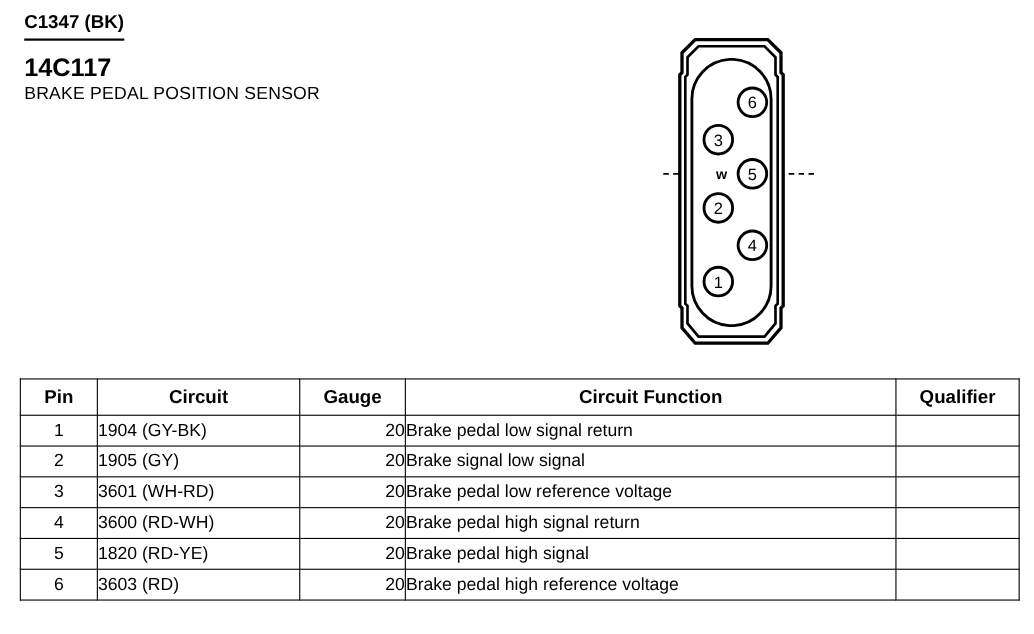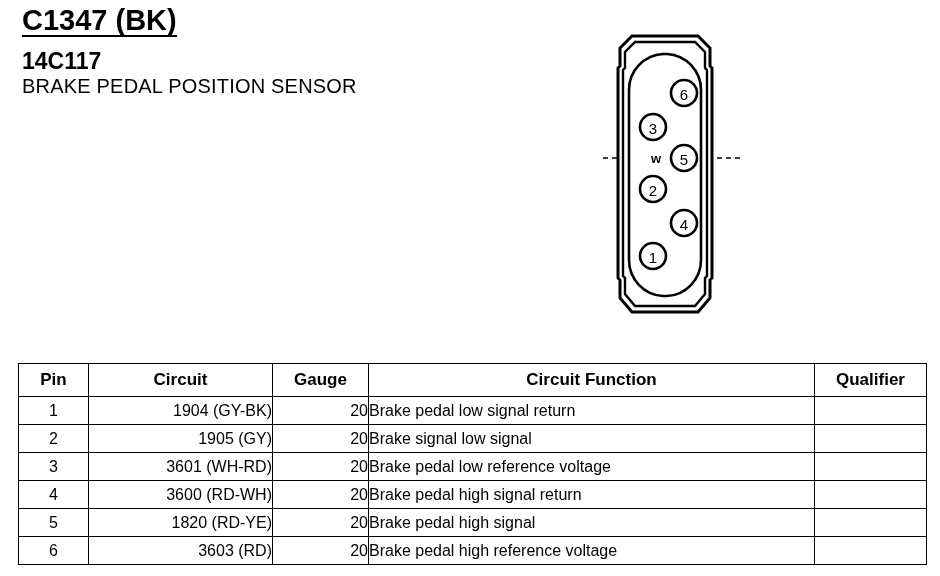--- a/index.html
+++ b/index.html
@@ -17,36 +17,36 @@
   }
 
   
   #header-block {
     position: absolute;
     left: 22px;
     top: 6px;
     width: 520px;
   }
   #connector-title {
-    font-size: 29px;
+    font-size: 17px;
     font-weight: bold;
     letter-spacing: 0px;
     line-height: 28px;
     display: inline-block;
     border-bottom: 2px solid #000;
     padding-bottom: 1px;
   }
   #part-number {
     font-size: 23px;
     font-weight: bold;
     line-height: 24px;
     margin-top: 12px;
   }
   #component-name {
-    font-size: 20px;
+    font-size: 16px;
     font-weight: normal;
     line-height: 20px;
     margin-top: 3px;
     letter-spacing: 0.2px;
   }
 
   
   #connector-diagram {
     position: absolute;
     left: 600px;
@@ -84,21 +84,21 @@
     font-weight: bold;
     fill: #000000;
     text-anchor: middle;
     dominant-baseline: central;
   }
 
   
   #pin-table-wrap {
     position: absolute;
     left: 18px;
-    top: 363px;
+    top: 344px;
     width: 903px;
   }
   table.pin-table {
     border-collapse: collapse;
     width: 903px;
     table-layout: fixed;
   }
   table.pin-table th,
   table.pin-table td {
     border: 1.6px solid #000000;
@@ -110,21 +110,21 @@
     background: #ffffff;
   }
   table.pin-table th {
     font-weight: bold;
     text-align: center;
     height: 32px;
     line-height: 32px;
     font-size: 17px;
   }
   td.col-pin, th.col-pin { text-align: center; }
-  td.col-circuit, th.col-circuit { text-align: right; }
+  td.col-circuit, th.col-circuit { text-align: left; }
   td.col-gauge, th.col-gauge { text-align: right; }
   td.col-function, th.col-function { text-align: left; }
   td.col-function { padding-left: 6px; }
   td.col-qualifier, th.col-qualifier { text-align: center; }
 
   .w-pin { width: 69px; }
   .w-circuit { width: 183px; }
   .w-gauge { width: 95px; }
   .w-function { width: 445px; }
   .w-qualifier { width: 111px; }

